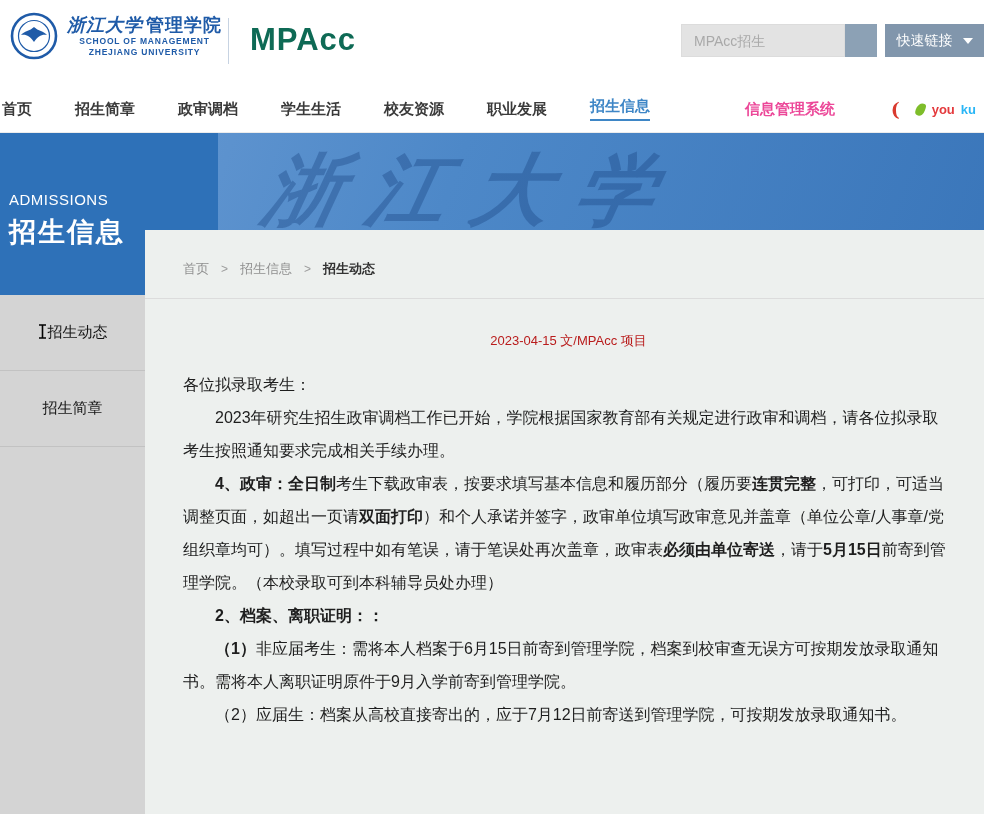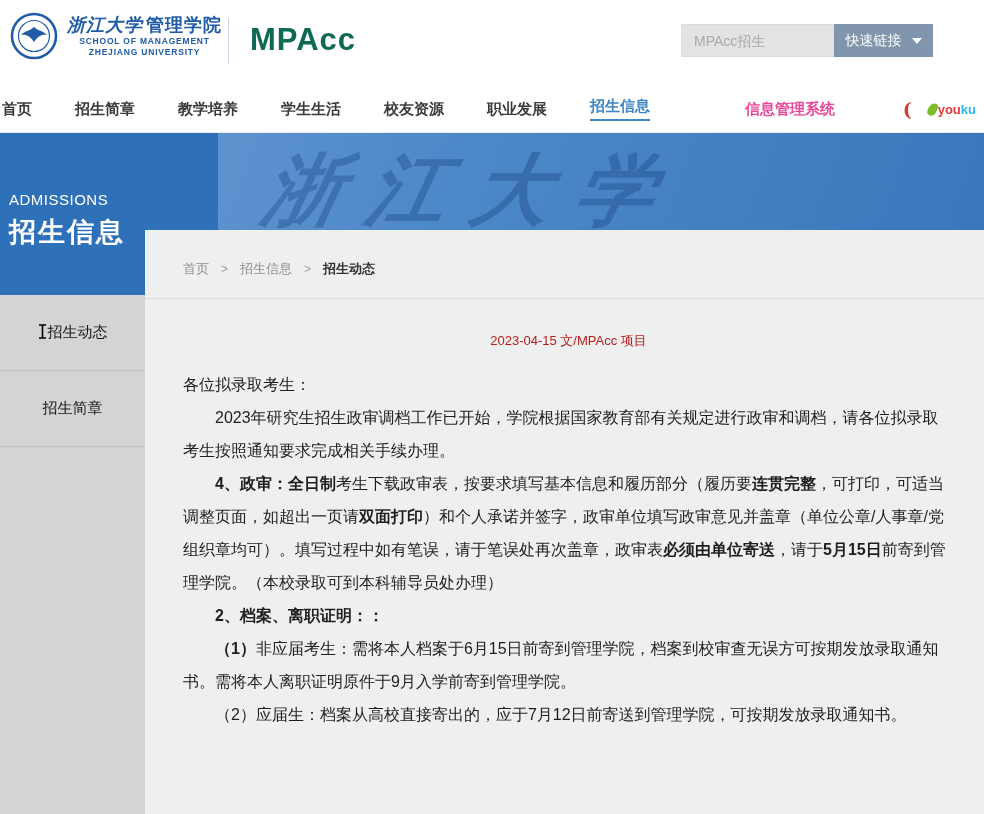--- a/index.html
+++ b/index.html
@@ -13,32 +13,32 @@
   .seal { width:48px; height:48px; display:inline-block; }
   .logo-text { margin-left:9px; display:flex; flex-direction:column; }
   .logo-cn { font-size:18px; font-weight:bold; color:#1f5ba8; letter-spacing:1px; line-height:22px; white-space:nowrap; }
   .logo-cn .calli { font-family:"DejaVu Serif","Liberation Serif",serif; font-style:italic; font-weight:bold; margin-right:3px; }
   .logo-en { font-size:8.5px; font-weight:bold; color:#1f5ba8; letter-spacing:0.8px; line-height:11px; text-align:center; }
   .logo-divider { position:absolute; left:228px; top:18px; width:1px; height:46px; background:#c7d3e2; }
   .brand { position:absolute; left:250px; top:22px; font-size:31px; font-weight:bold; color:#0e6a55; letter-spacing:1px; }
   .search-input { position:absolute; left:681px; top:24px; width:164px; height:33px; background:#e3e3e3; border:1px solid #dcdcdc; padding:0 12px; font-size:14px; color:#555; outline:none; }
   .search-input::placeholder { color:#a9a9a9; }
   .search-btn { position:absolute; left:845px; top:24px; width:32px; height:33px; background:#8ca1b5; border:none; cursor:pointer; }
-  .quick-link { position:absolute; left:834px; top:24px; width:99px; height:33px; background:#8196ac; border:none; color:#fff; font-size:14px; cursor:pointer; display:flex; align-items:center; justify-content:center; gap:10px; font-family:inherit; }
+  .quick-link { position:absolute; left:885px; top:24px; width:99px; height:33px; background:#8196ac; border:none; color:#fff; font-size:14px; cursor:pointer; display:flex; align-items:center; justify-content:center; gap:10px; font-family:inherit; }
   .caret { width:0; height:0; border-left:5px solid transparent; border-right:5px solid transparent; border-top:6px solid #fff; display:inline-block; }
 
   
   .main-nav { position:absolute; left:0; top:85px; width:984px; height:48px; border-bottom:1px solid #ececec; background:#fff; }
   .main-nav ul { list-style:none; display:flex; align-items:center; height:48px; padding-left:2px; }
   .main-nav li { margin-right:43px; font-size:15px; color:#3a3a3a; font-weight:bold; cursor:pointer; white-space:nowrap; }
   .main-nav li.active { color:#3e86c6; border-bottom:2px solid #3e86c6; padding-bottom:3px; }
   .main-nav li.muted { margin-left:52px; color:#ec4899; }
   .nav-icons { margin-left:auto; display:flex; align-items:center; gap:16px; padding-right:8px; }
   .weibo-ico { color:#d93a2f; font-size:19px; font-weight:bold; font-family:"DejaVu Serif",serif; cursor:pointer; }
-  .youku { display:flex; align-items:center; gap:0; cursor:pointer; font-weight:bold; font-size:13px; letter-spacing:0; }
+  .youku { display:flex; align-items:center; gap:6px; cursor:pointer; font-weight:bold; font-size:13px; letter-spacing:0; }
   .youku .leaf { width:9px; height:13px; background:#7ebd2a; border-radius:70% 30% 60% 40%; transform:rotate(18deg); display:inline-block; margin-right:1px; }
   .youku .you { color:#e4393c; } .youku .ku { color:#29b6f6; }
 
   
   .banner { position:absolute; left:0; top:133px; width:984px; height:162px; background:linear-gradient(110deg,#6b9cd4 0%,#4d88c8 45%,#3a76ba 100%); overflow:hidden; z-index:0; }
   .banner-left { position:absolute; left:0; top:0; width:218px; height:162px; background:#2e71b8; color:#fff; padding:58px 0 0 9px; }
   .banner-en { font-size:15px; letter-spacing:0.5px; }
   .banner-cn { font-size:27px; font-weight:bold; margin-top:6px; letter-spacing:2px; }
   .watermark { position:absolute; left:265px; top:6px; font-family:"DejaVu Serif","Liberation Serif",serif; font-style:italic; font-weight:bold; font-size:78px; letter-spacing:26px; color:#16407e; opacity:0.35; transform:skewX(-12deg); white-space:nowrap; }
 
@@ -89,21 +89,21 @@
     <button class="quick-link">
       <span>快速链接</span>
       <span class="caret"></span>
     </button>
   </header>
 
   <nav class="main-nav">
     <ul>
       <li>首页</li>
       <li>招生简章</li>
-      <li>教学培养</li>
+      <li>政审调档</li>
       <li>学生生活</li>
       <li>校友资源</li>
       <li>职业发展</li>
       <li class="active">招生信息</li>
       <li class="muted">信息管理系统</li>
       <span class="nav-icons">
         <span class="weibo-ico">(</span>
         <span class="youku">
             <span class="leaf"></span>
             <span class="you">you</span>

